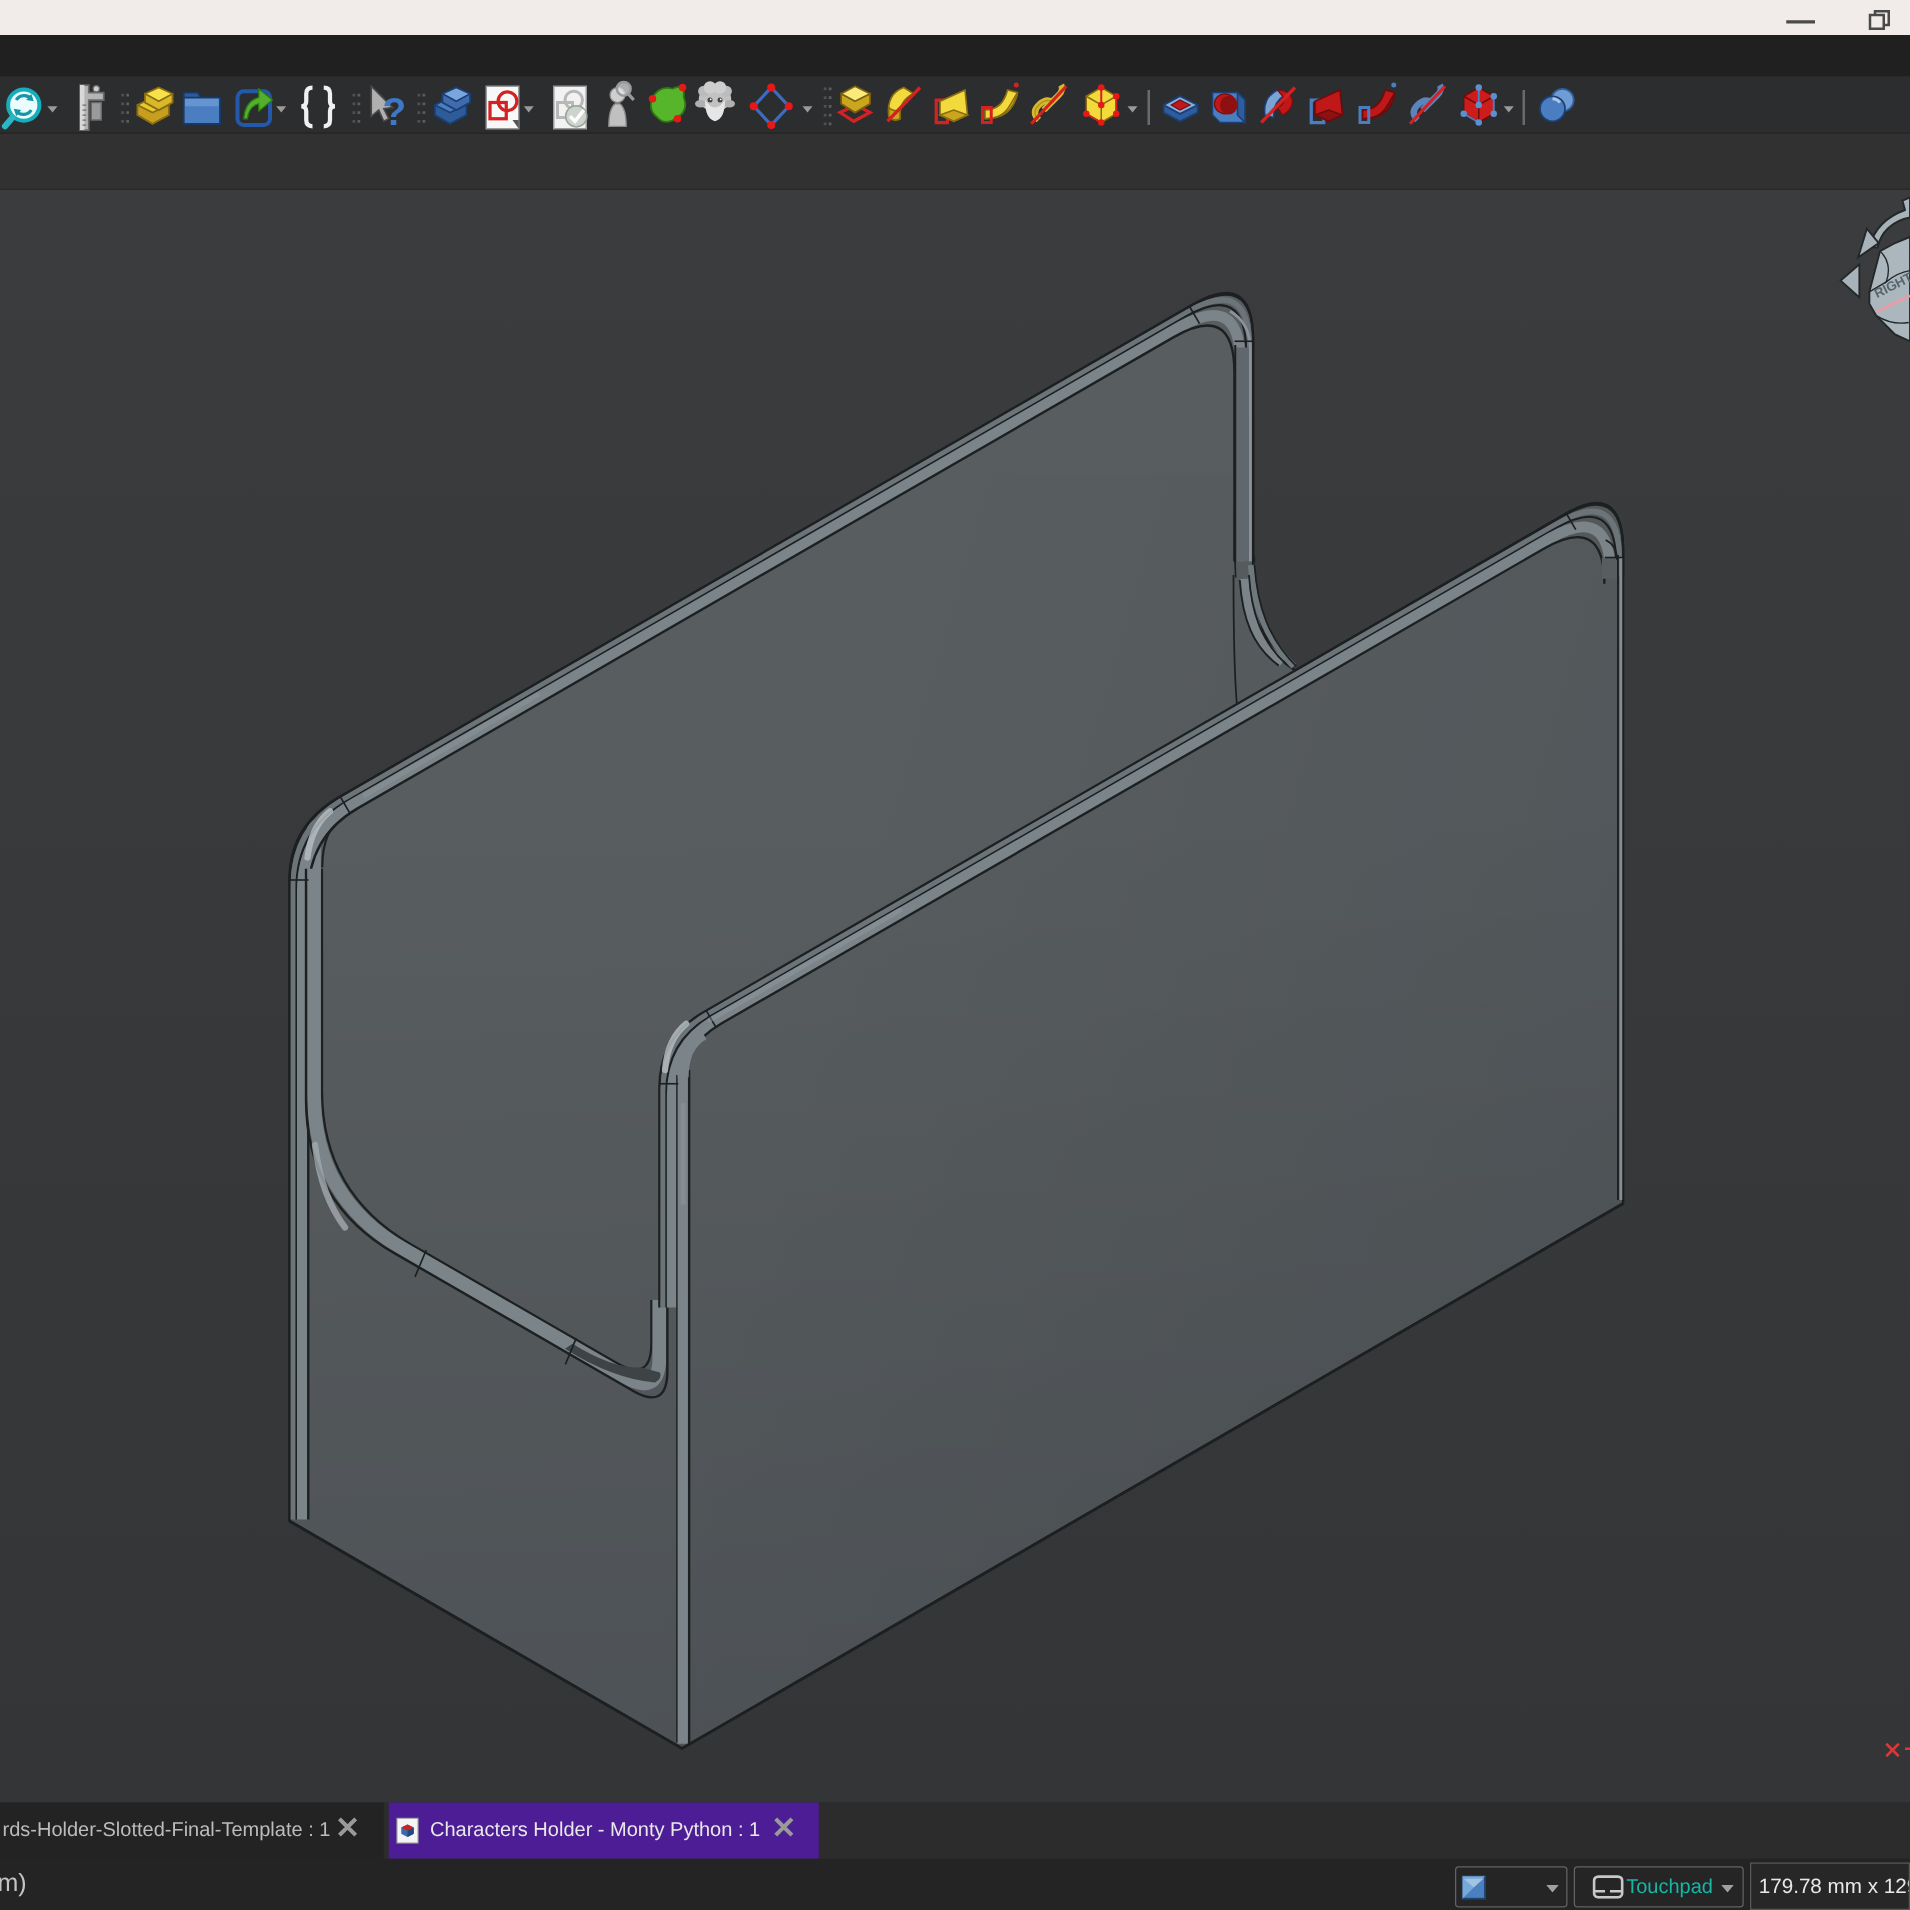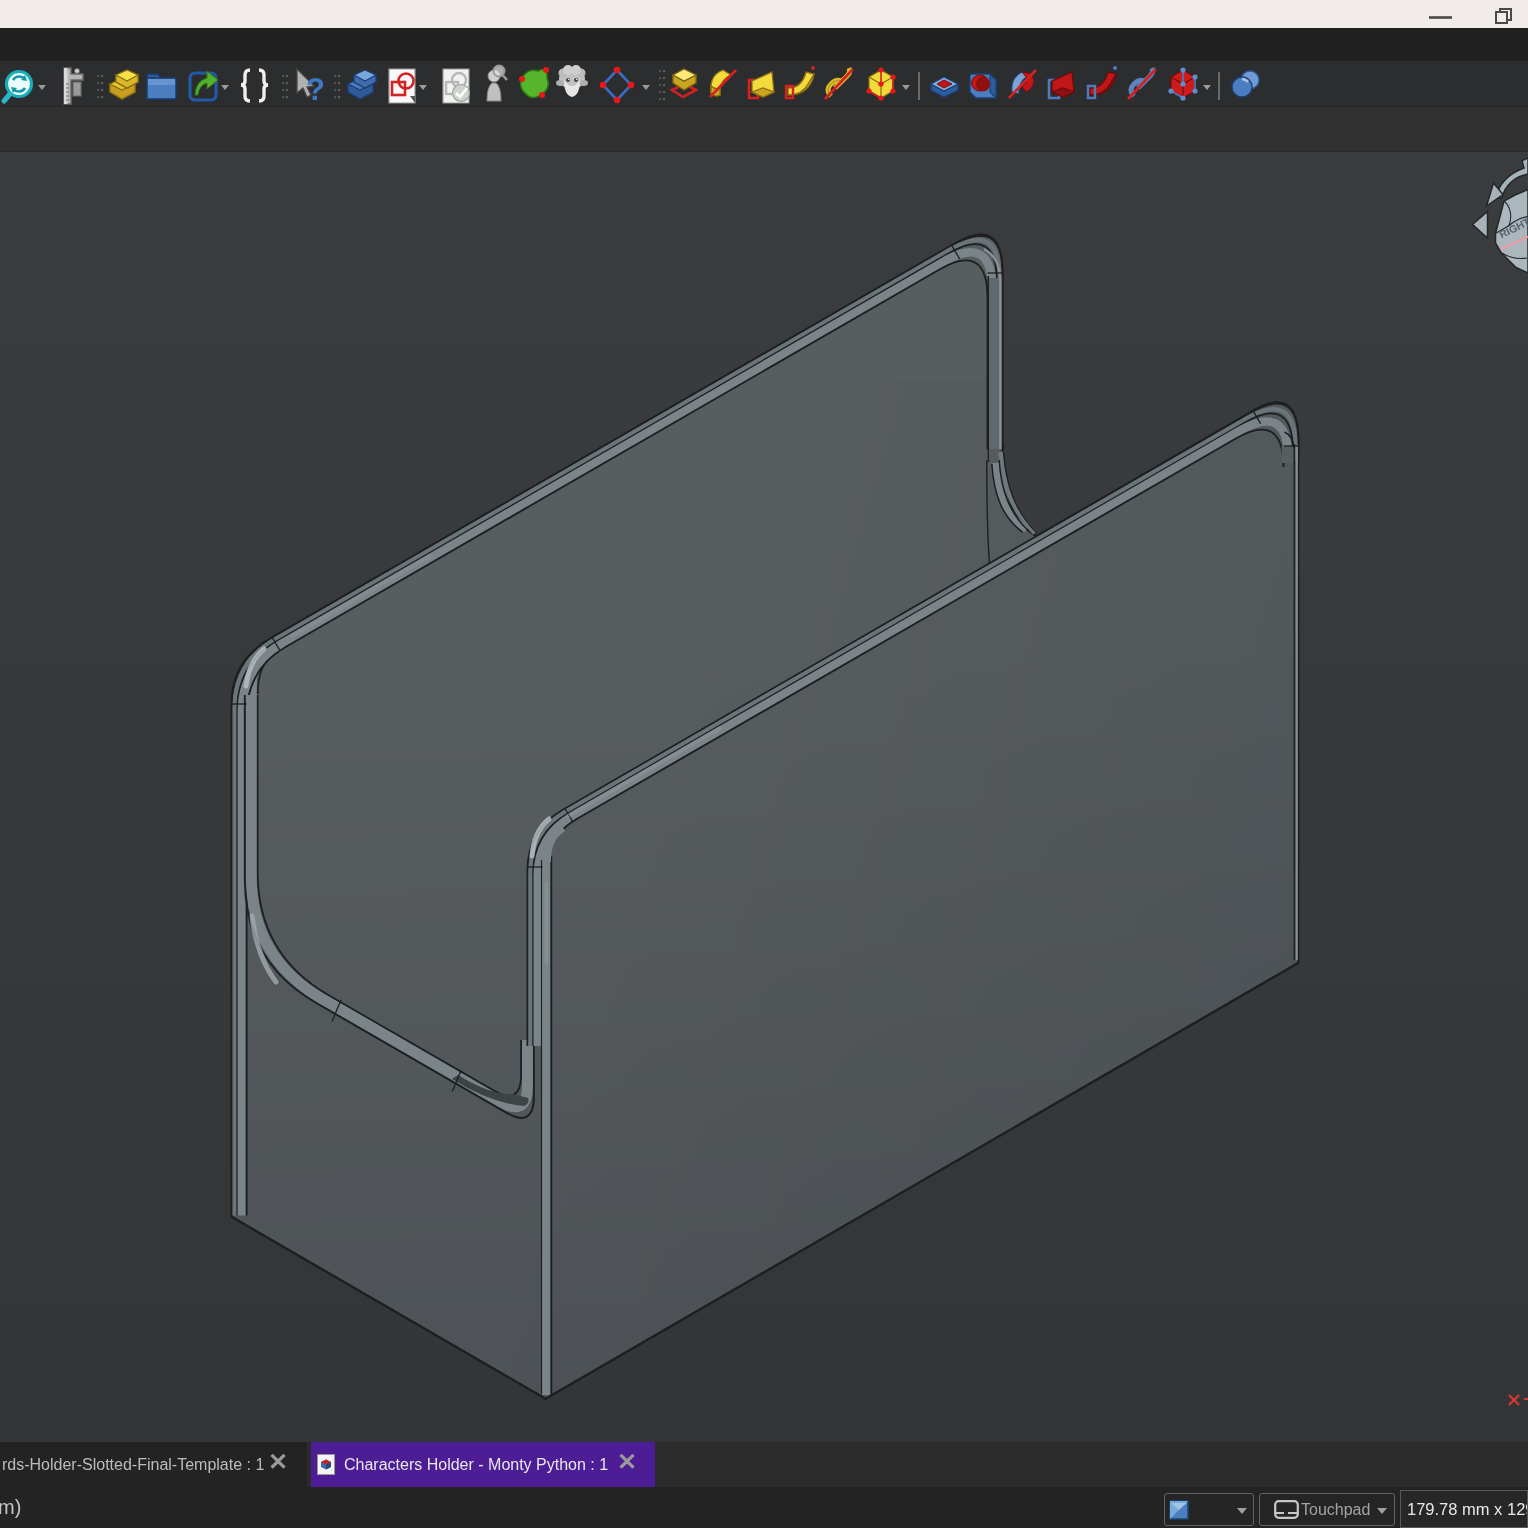--- a/index.html
+++ b/index.html
@@ -9,21 +9,21 @@
 #tbar1 { position:absolute; left:0; top:61px; width:1528px; height:45px; background:#2c2d2e; }
 #tbar2 { position:absolute; left:0; top:106px; width:1528px; height:46px; background:#313132; border-top:1px solid #252526; border-bottom:1px solid #2a2a2b; box-sizing:border-box; }
 #viewport { position:absolute; left:0; top:152px; width:1528px; height:1290px; background:#383839; }
 #tabbar { position:absolute; left:0; top:1442px; width:1528px; height:45px; background:#2c2c2c; }
 .tab { position:absolute; top:1442px; height:45px; display:flex; align-items:center; font-size:16px; }
 #tab1 { left:0; width:307px; background:#232323; color:#bcbcbc; }
 #tab2 { left:311px; width:344px; background:#4c1d95; color:#e8e8e8; }
 .tx { font-weight:bold; color:#9a9a9a; font-size:24px; }
 #status { position:absolute; left:0; top:1487px; width:1528px; height:41px; background:#242424; color:#c4c4c4; }
 #mm { position:absolute; left:-2px; top:1496px; font-size:20px; color:#c4c4c4; }
-.dd { position:absolute; top:1493px; height:33px; background:#252525; border:1px solid #636363; border-radius:3px; display:flex; align-items:center; color:#a3a3a3; font-size:16px; }
+.dd { position:absolute; top:1493px; height:33px; background:#252525; border:1px solid #636363; border-radius:3px; display:flex; align-items:center; color:#14b8a6; font-size:16px; }
 #dd1 { left:1164px; width:90px; }
 #dd2 { left:1259px; width:136px; }
 #measure { position:absolute; left:1400px; top:1490px; width:128px; height:38px; background:#272727; border:1px solid #585858; color:#e8e8e8; font-size:16.5px; display:flex; align-items:center; padding-left:6px; white-space:nowrap; overflow:hidden; }
 </style></head>
 <body>
 <div id="viewport"></div>
 
 <svg width="1528" height="1290" viewBox="0 152 1528 1290" style="position:absolute;left:0;top:152px">
  <defs>
   <linearGradient id="vg" x1="0" y1="152" x2="0" y2="1442" gradientUnits="userSpaceOnUse">

